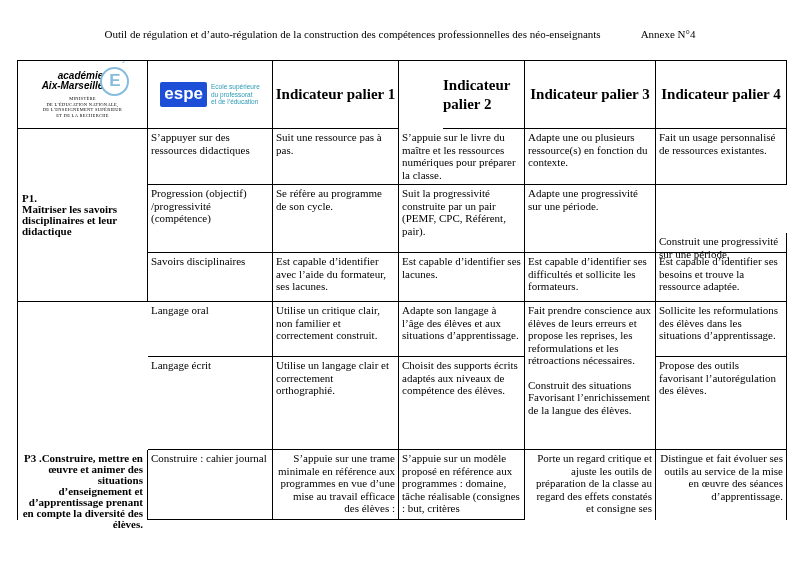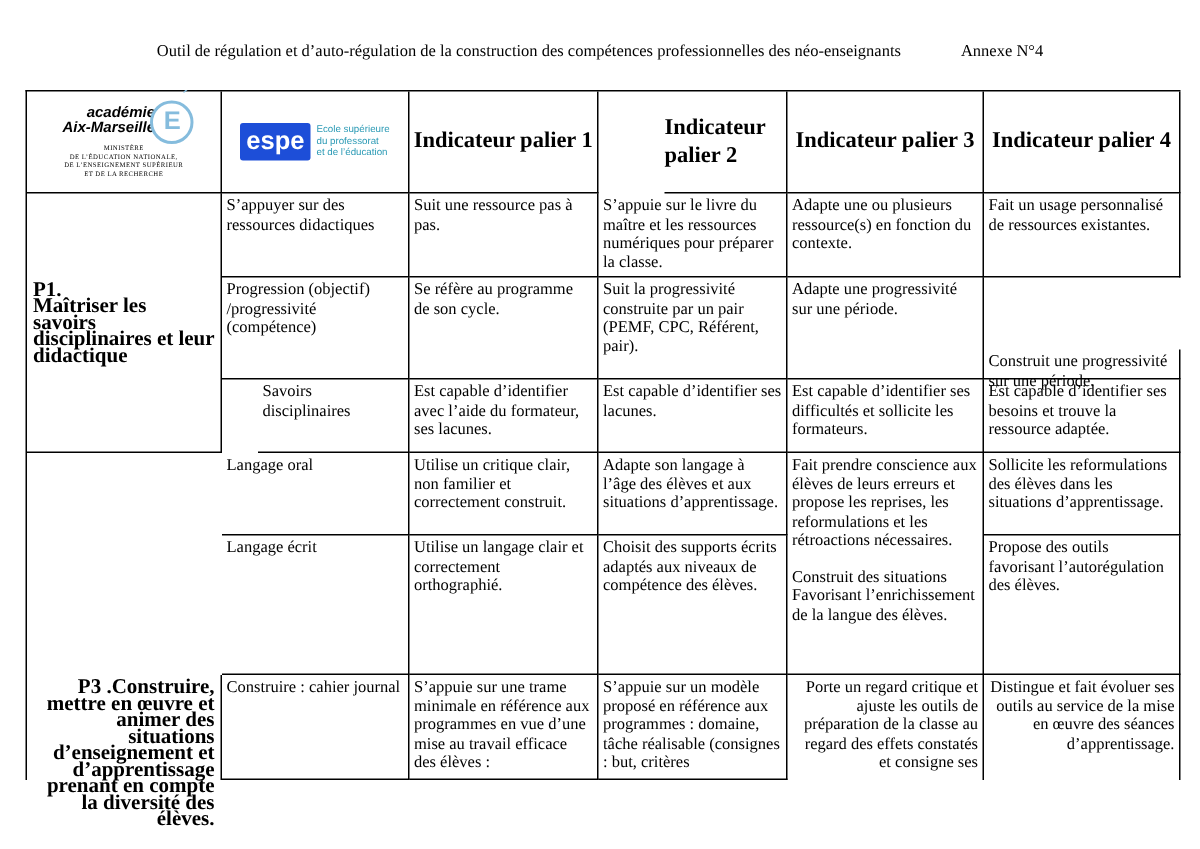--- a/index.html
+++ b/index.html
@@ -9,21 +9,21 @@
             gap:40px;font-size:11px;white-space:nowrap;}
   .grid{position:absolute;left:17px;top:60px;display:grid;
         grid-template-columns:130px 125px 126px 126px 131px 131px;
         grid-template-rows:68px 56px 68px 49px 55px 93px 70px;
         border-top:1px solid #000;border-left:1px solid #000;}
   .cell{border-right:1px solid #000;border-bottom:1px solid #000;
         padding:2px 3px;font-size:11px;line-height:12.5px;overflow:visible;}
   .no-bb{border-bottom:none;text-align:right;}
   .hcell{display:flex;align-items:center;justify-content:center;text-align:left;
          font-weight:bold;font-size:15px;line-height:19px;padding:0;}
-  .pcell{font-weight:bold;font-size:14px;line-height:11px;padding:3px 4px;}
+  .pcell{font-weight:bold;font-size:11px;line-height:11px;padding:3px 4px;}
   .pcenter{display:flex;flex-direction:column;justify-content:center;}
   .mergedp{margin-top:12px;}
   
   .acad{display:flex;flex-direction:column;align-items:center;justify-content:center;height:100%;}
   .acad-top{position:relative;padding-right:20px;}
   .acad-name{font-family:"Liberation Sans","DejaVu Sans",sans-serif;font-weight:bold;
              font-style:italic;font-size:10px;line-height:10px;text-align:right;}
   .acad-e{position:absolute;right:-6px;top:-4px;width:25px;height:25px;border:2px solid #85bcdd;
           border-radius:50%;color:#85bcdd;font-family:"Liberation Sans",sans-serif;font-weight:bold;
           font-size:17px;display:flex;align-items:center;justify-content:center;background:#fff;}
@@ -96,40 +96,40 @@
     <div class="cell" style="grid-column:4;grid-row:2;">S’appuie sur le livre du maître et les ressources numériques pour préparer la classe.</div>
     <div class="cell" style="grid-column:5;grid-row:2;">Adapte une ou plusieurs ressource(s) en fonction du contexte.</div>
     <div class="cell" style="grid-column:6;grid-row:2;">Fait un usage personnalisé de ressources existantes.</div>
 
     <div class="cell" style="grid-column:2;grid-row:3;">Progression (objectif) /progressivité (compétence)</div>
     <div class="cell" style="grid-column:3;grid-row:3;">Se réfère au programme de son cycle.</div>
     <div class="cell" style="grid-column:4;grid-row:3;">Suit la progressivité construite par un pair (PEMF, CPC, Référent, pair).</div>
     <div class="cell" style="grid-column:5;grid-row:3;">Adapte une progressivité sur une période.</div>
     <div class="cell" style="grid-column:6;grid-row:3;margin-top:48px;">Construit une progressivité sur une période.</div>
 
-    <div class="cell" style="grid-column:2;grid-row:4;margin-left:24px;">Savoirs disciplinaires</div>
+    <div class="cell" style="grid-column:2;grid-row:4;">Savoirs disciplinaires</div>
     <div class="cell" style="grid-column:3;grid-row:4;">Est capable d’identifier avec l’aide du formateur, ses lacunes.</div>
     <div class="cell" style="grid-column:4;grid-row:4;">Est capable d’identifier ses lacunes.</div>
     <div class="cell" style="grid-column:5;grid-row:4;">Est capable d’identifier ses difficultés et sollicite les formateurs.</div>
     <div class="cell" style="grid-column:6;grid-row:4;">Est capable d’identifier ses besoins et trouve la ressource adaptée.</div>
 
     <div class="cell" style="grid-column:2;grid-row:5;">Langage oral</div>
     <div class="cell" style="grid-column:3;grid-row:5;">Utilise un critique clair, non familier et correctement construit.</div>
     <div class="cell" style="grid-column:4;grid-row:5;">Adapte son langage à l’âge des élèves et aux situations d’apprentissage.</div>
     <div class="cell" style="grid-column:5;grid-row:5/7;">
       <div>Fait prendre conscience aux élèves de leurs erreurs et propose les reprises, les reformulations et les rétroactions nécessaires.</div>
       <div class="mergedp">Construit des situations Favorisant l’enrichissement de la langue des élèves.</div>
     </div>
     <div class="cell" style="grid-column:6;grid-row:5;">Sollicite les reformulations des élèves dans les situations d’apprentissage.</div>
 
     <div class="cell" style="grid-column:2;grid-row:6;">Langage écrit</div>
     <div class="cell" style="grid-column:3;grid-row:6;">Utilise un langage clair et correctement orthographié.</div>
     <div class="cell" style="grid-column:4;grid-row:6;">Choisit des supports écrits adaptés aux niveaux de compétence des élèves.</div>
     <div class="cell" style="grid-column:6;grid-row:6;">Propose des outils favorisant l’autorégulation des élèves.</div>
 
     <div class="cell" style="grid-column:2;grid-row:7;">Construire : cahier journal</div>
-    <div class="cell" style="grid-column:3;grid-row:7;">S’appuie sur une trame minimale en référence aux programmes en vue d’une mise au travail efficace des élèves :</div>
+    <div class="cell" style="grid-column:3;grid-row:7;text-align:right;">S’appuie sur une trame minimale en référence aux programmes en vue d’une mise au travail efficace des élèves :</div>
     <div class="cell" style="grid-column:4;grid-row:7;">S’appuie sur un modèle proposé en référence aux programmes : domaine, tâche réalisable (consignes : but, critères</div>
     <div class="cell no-bb" style="grid-column:5;grid-row:7;">Porte un regard critique et ajuste les outils de préparation de la classe au regard des effets constatés et consigne ses</div>
     <div class="cell no-bb" style="grid-column:6;grid-row:7;">Distingue et fait évoluer ses outils au service de la mise en œuvre des séances d’apprentissage.</div>
 
   </div>
 </div>
 
 </body></html>

